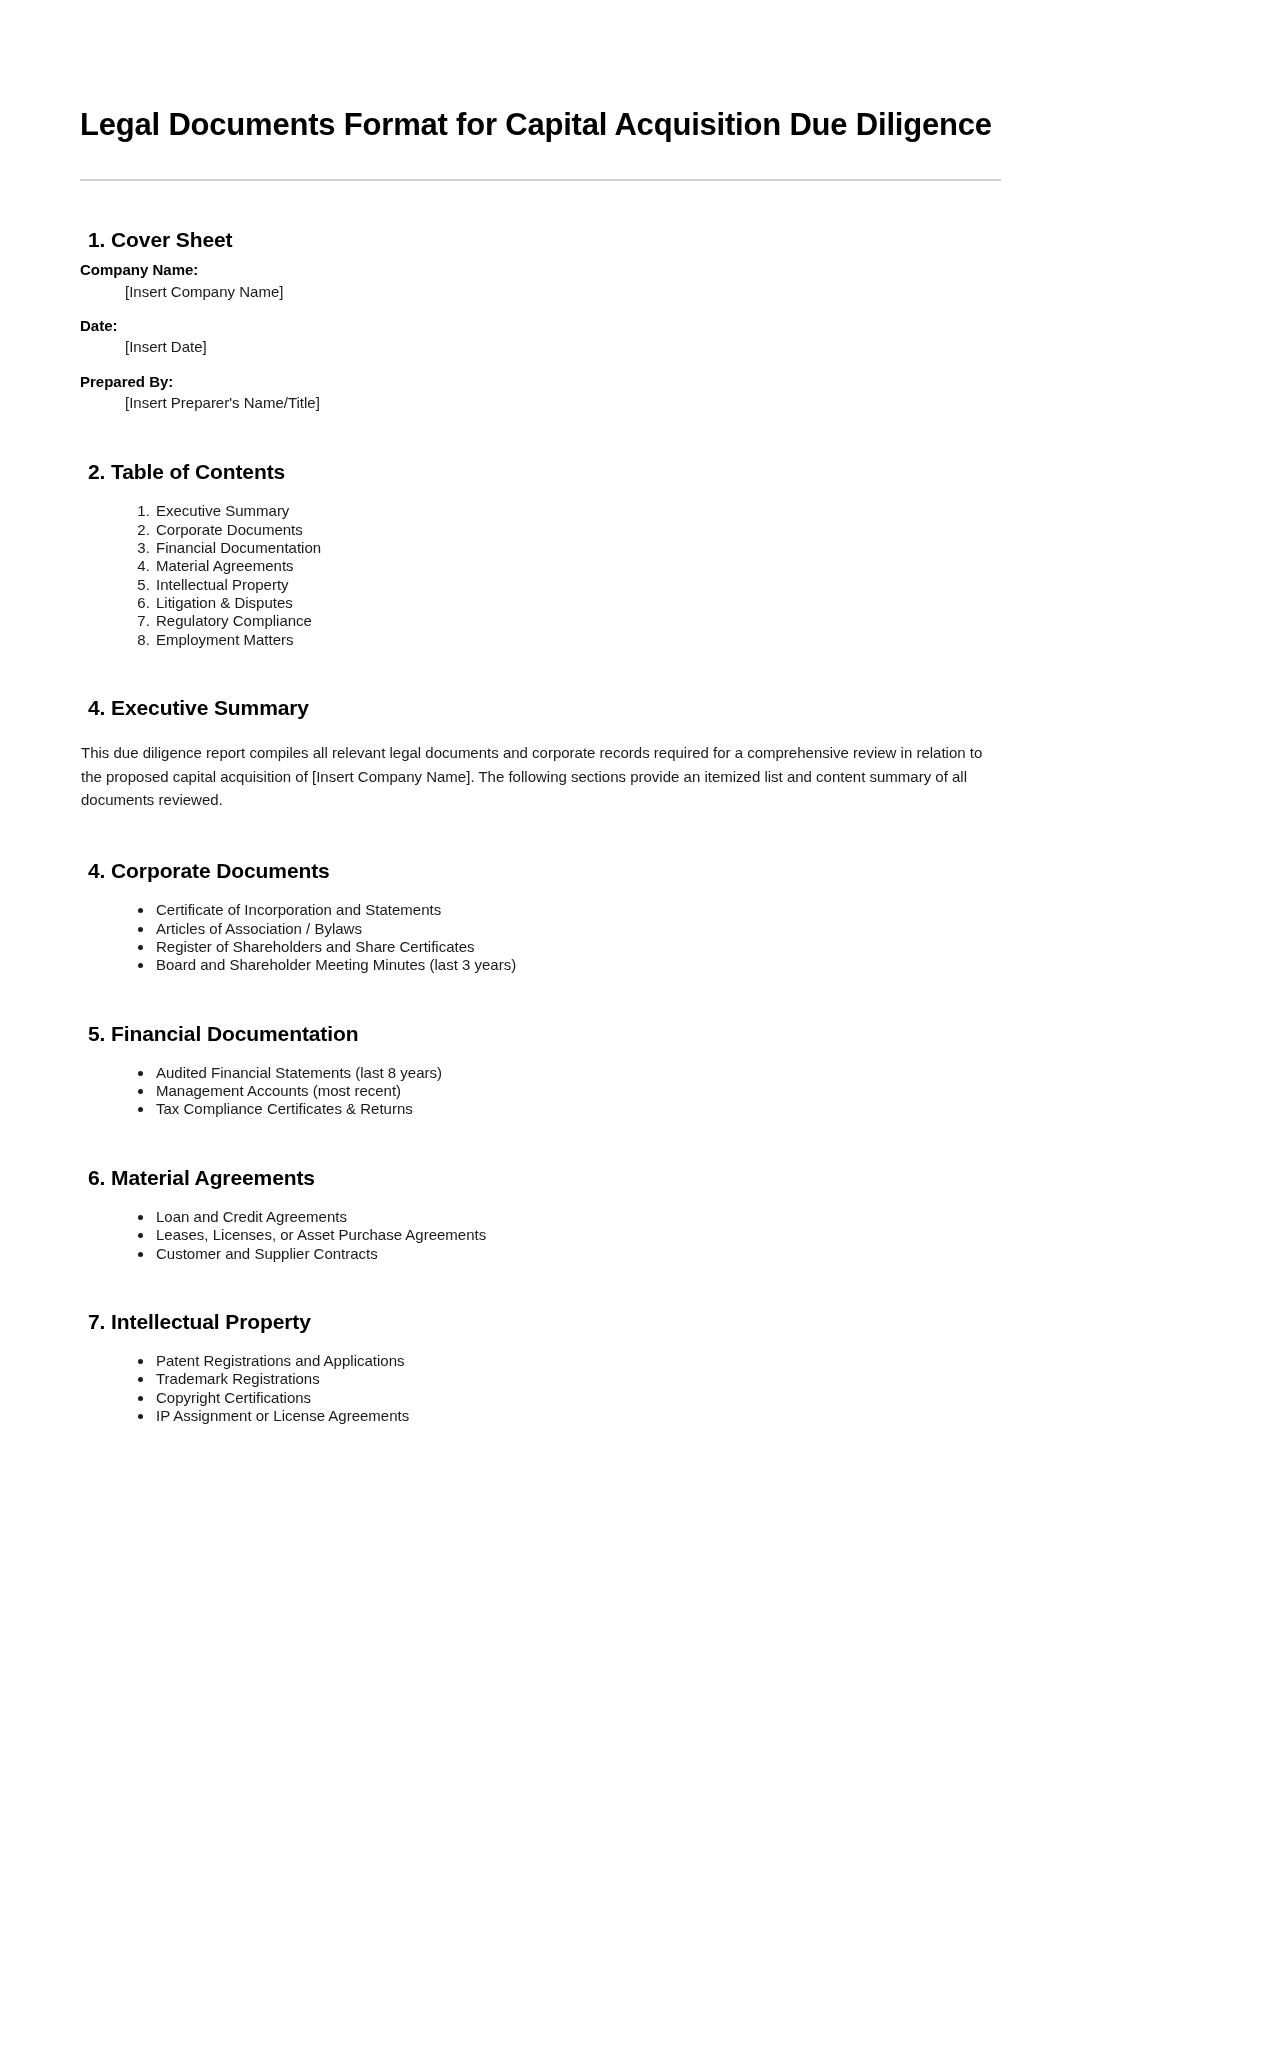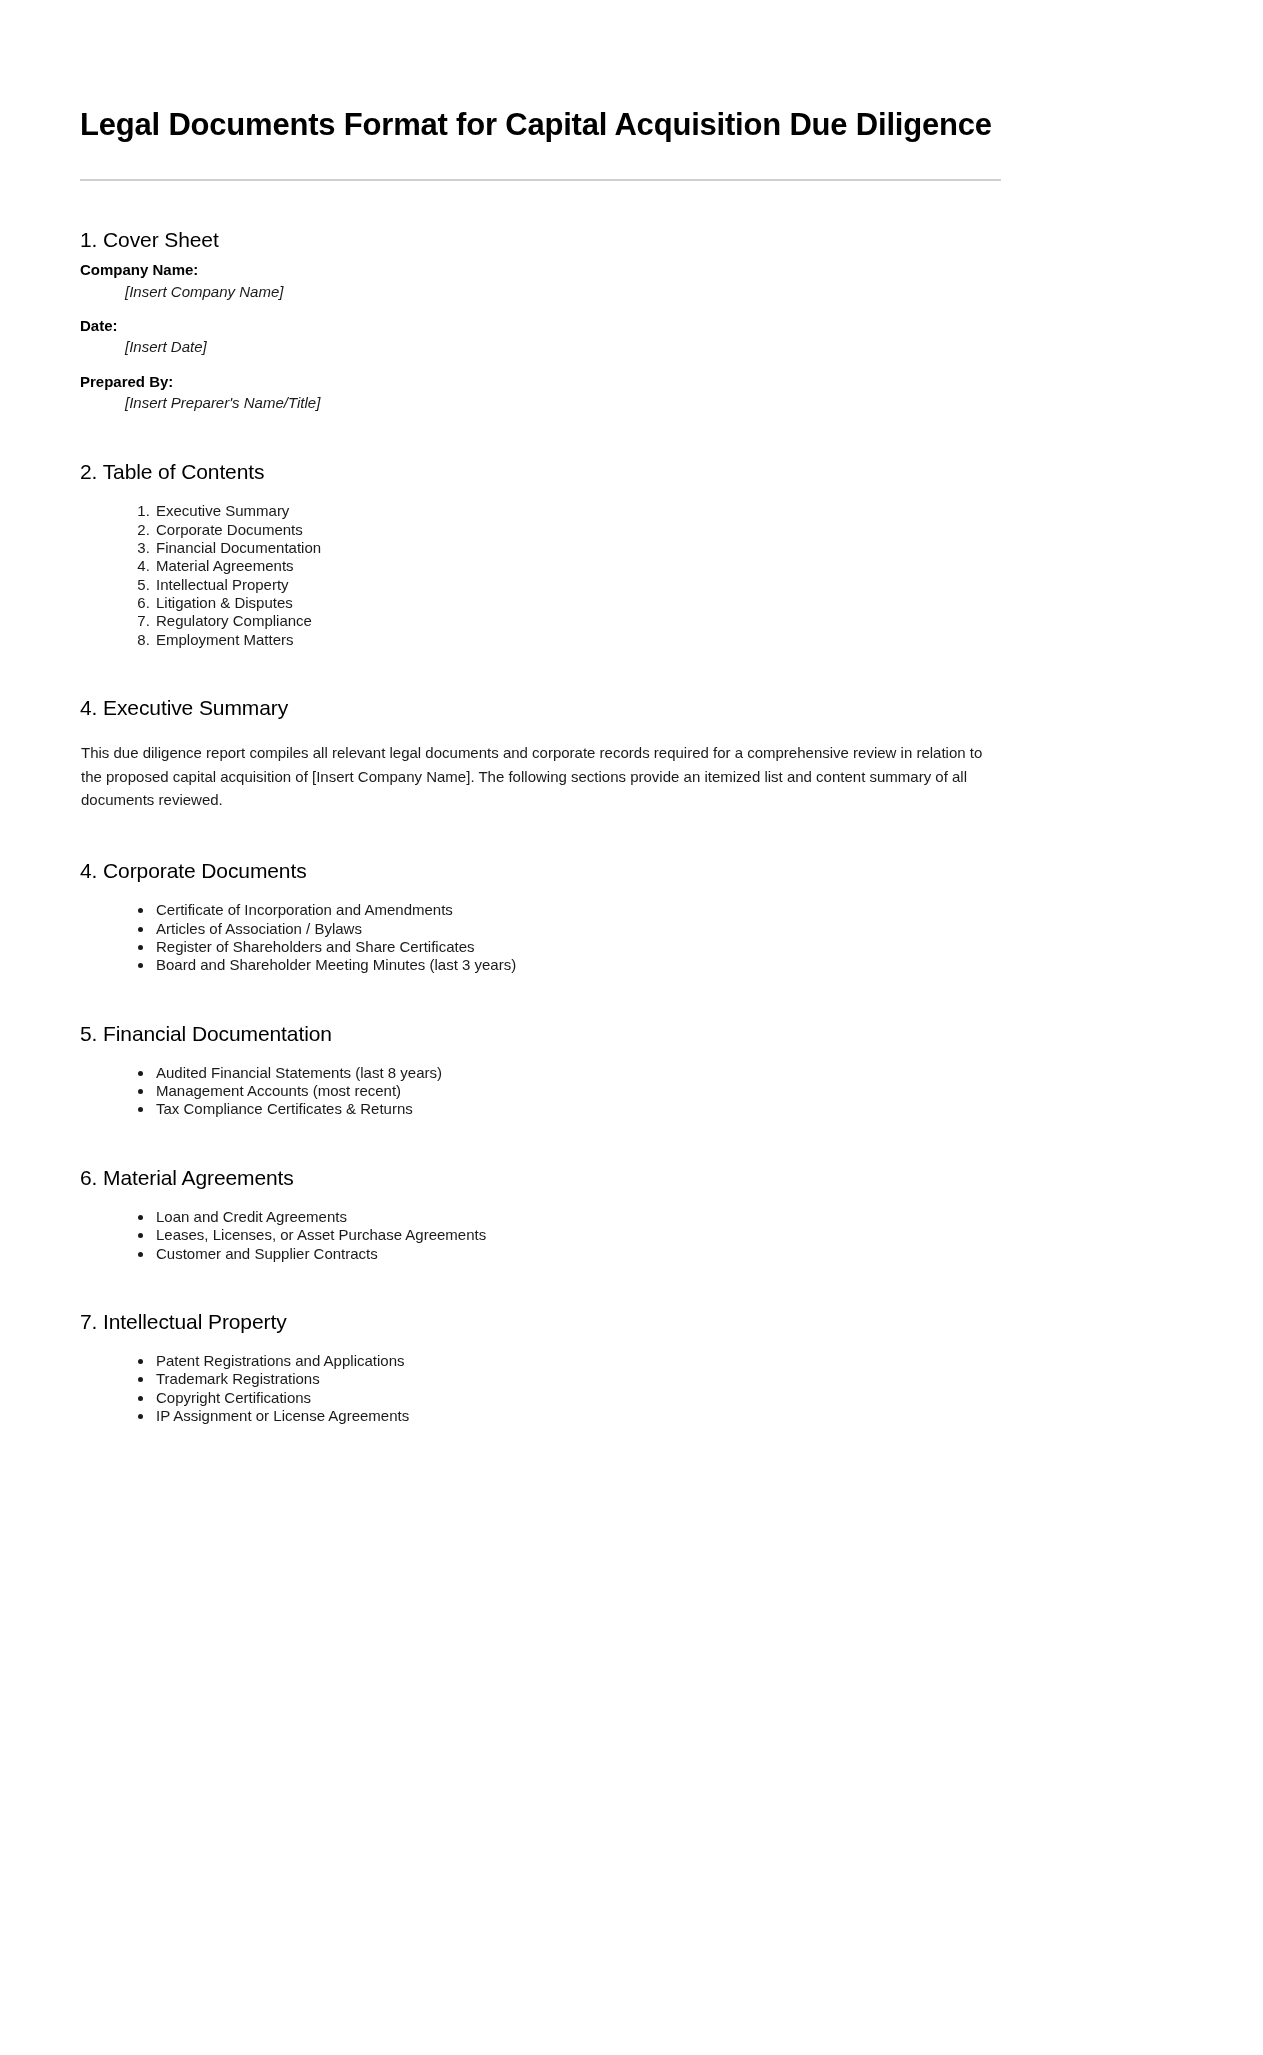--- a/index.html
+++ b/index.html
@@ -29,42 +29,41 @@
     border: none;
     border-top: 2px solid #d0d0d0;
     margin: 36px 0 0 0;
   }
   section.doc-section {
     margin: 0;
   }
   h2.section-heading {
     font-size: 21px;
     line-height: 1.25;
-    font-weight: normal;
+    font-weight: bold;
     color: #000000;
-    margin: 46px 0 0 0;
+    margin: 46px 0 0 8px;
     letter-spacing: -0.1px;
   }
   .fields {
     margin-top: 6px;
   }
   .field {
     margin: 0 0 13px 0;
     line-height: 1.42;
   }
   .field .field-label {
     font-weight: bold;
     color: #000000;
     display: block;
   }
   .field .field-value {
     display: block;
     margin-left: 45px;
     color: #1a1a1a;
-    font-style: italic;
   }
   ol.toc-list {
     margin: 17px 0 10px 0;
     padding-left: 74px;
   }
   ol.toc-list li {
     line-height: 1.22;
     padding-left: 2px;
   }
   ul.bullet-list {
@@ -120,21 +119,21 @@
           <li>Employment Matters</li>
         </ol>
       </section>
       <section class="doc-section">
         <h2 class="section-heading">4. Executive Summary</h2>
         <p class="section-paragraph">This due diligence report compiles all relevant legal documents and corporate records required for a comprehensive review in relation to the proposed capital acquisition of [Insert Company Name]. The following sections provide an itemized list and content summary of all documents reviewed.</p>
       </section>
       <section class="doc-section">
         <h2 class="section-heading">4. Corporate Documents</h2>
         <ul class="bullet-list">
-          <li>Certificate of Incorporation and Amendments</li>
+          <li>Certificate of Incorporation and Statements</li>
           <li>Articles of Association / Bylaws</li>
           <li>Register of Shareholders and Share Certificates</li>
           <li>Board and Shareholder Meeting Minutes (last 3 years)</li>
         </ul>
       </section>
       <section class="doc-section">
         <h2 class="section-heading">5. Financial Documentation</h2>
         <ul class="bullet-list">
           <li>Audited Financial Statements (last 8 years)</li>
           <li>Management Accounts (most recent)</li>

